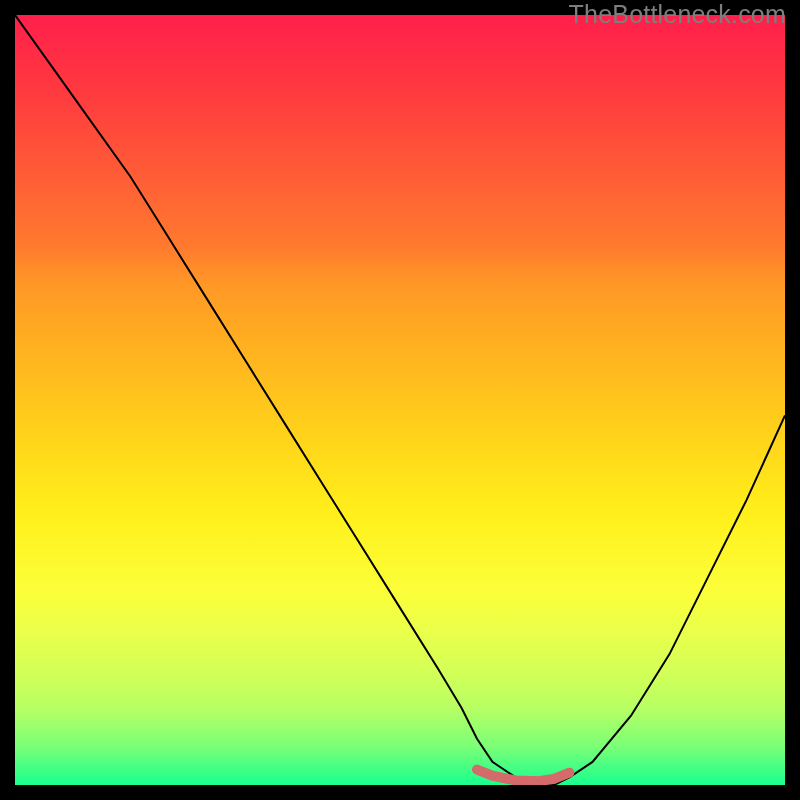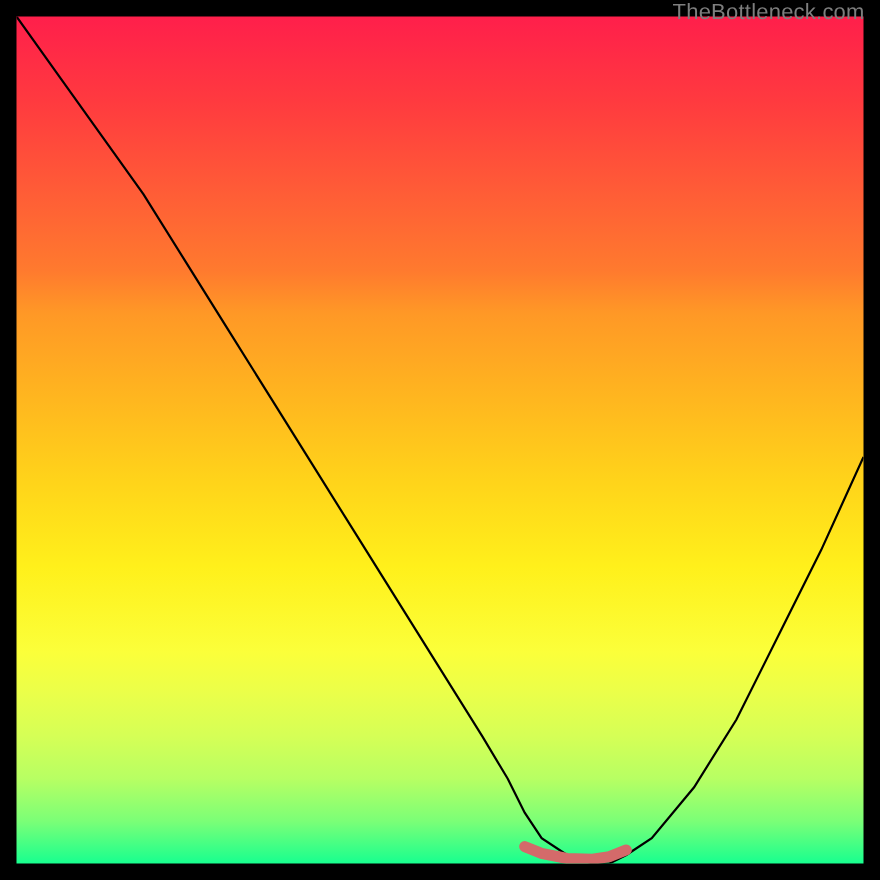--- a/index.html
+++ b/index.html
@@ -45,21 +45,21 @@
     position: absolute;
     inset: 0;
     width: 100%;
     height: 100%;
   }
   .watermark {
     position: absolute;
     top: 0px;
     right: 14px;
     color: #7e7e7e;
-    font-size: 20px;
+    font-size: 25px;
     font-weight: 500;
     letter-spacing: 0.2px;
     user-select: none;
   }
 </style>
 </head>
 <body>
 
 <div class="frame">
   <div class="plot-area">

